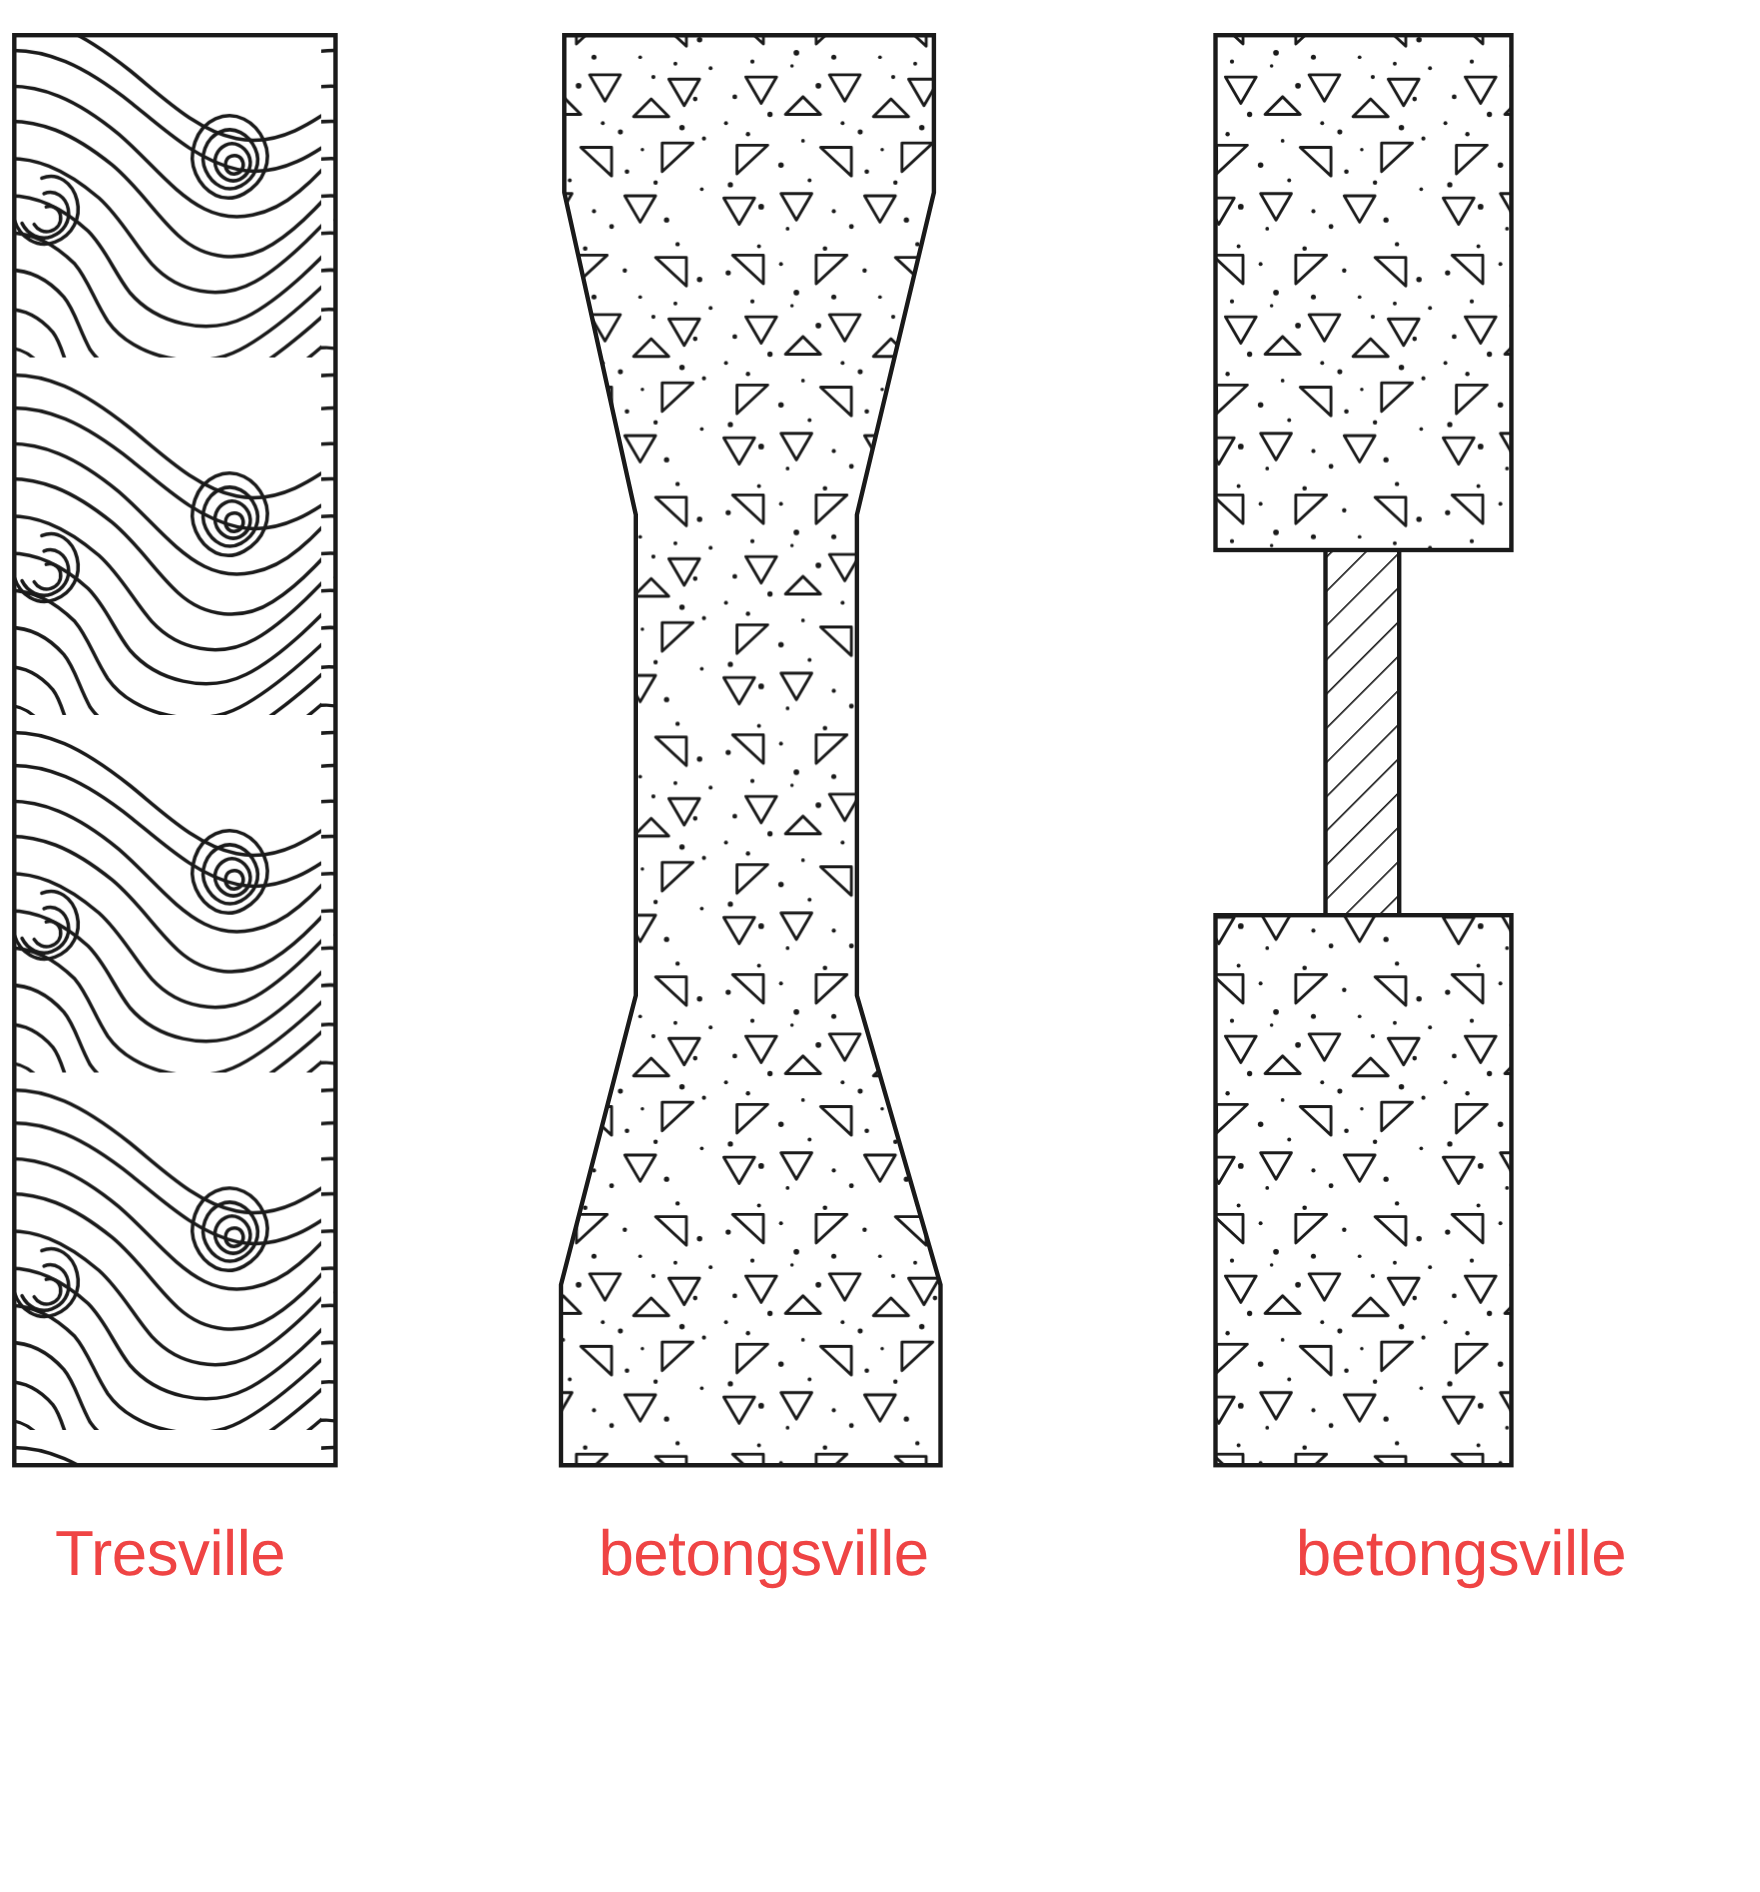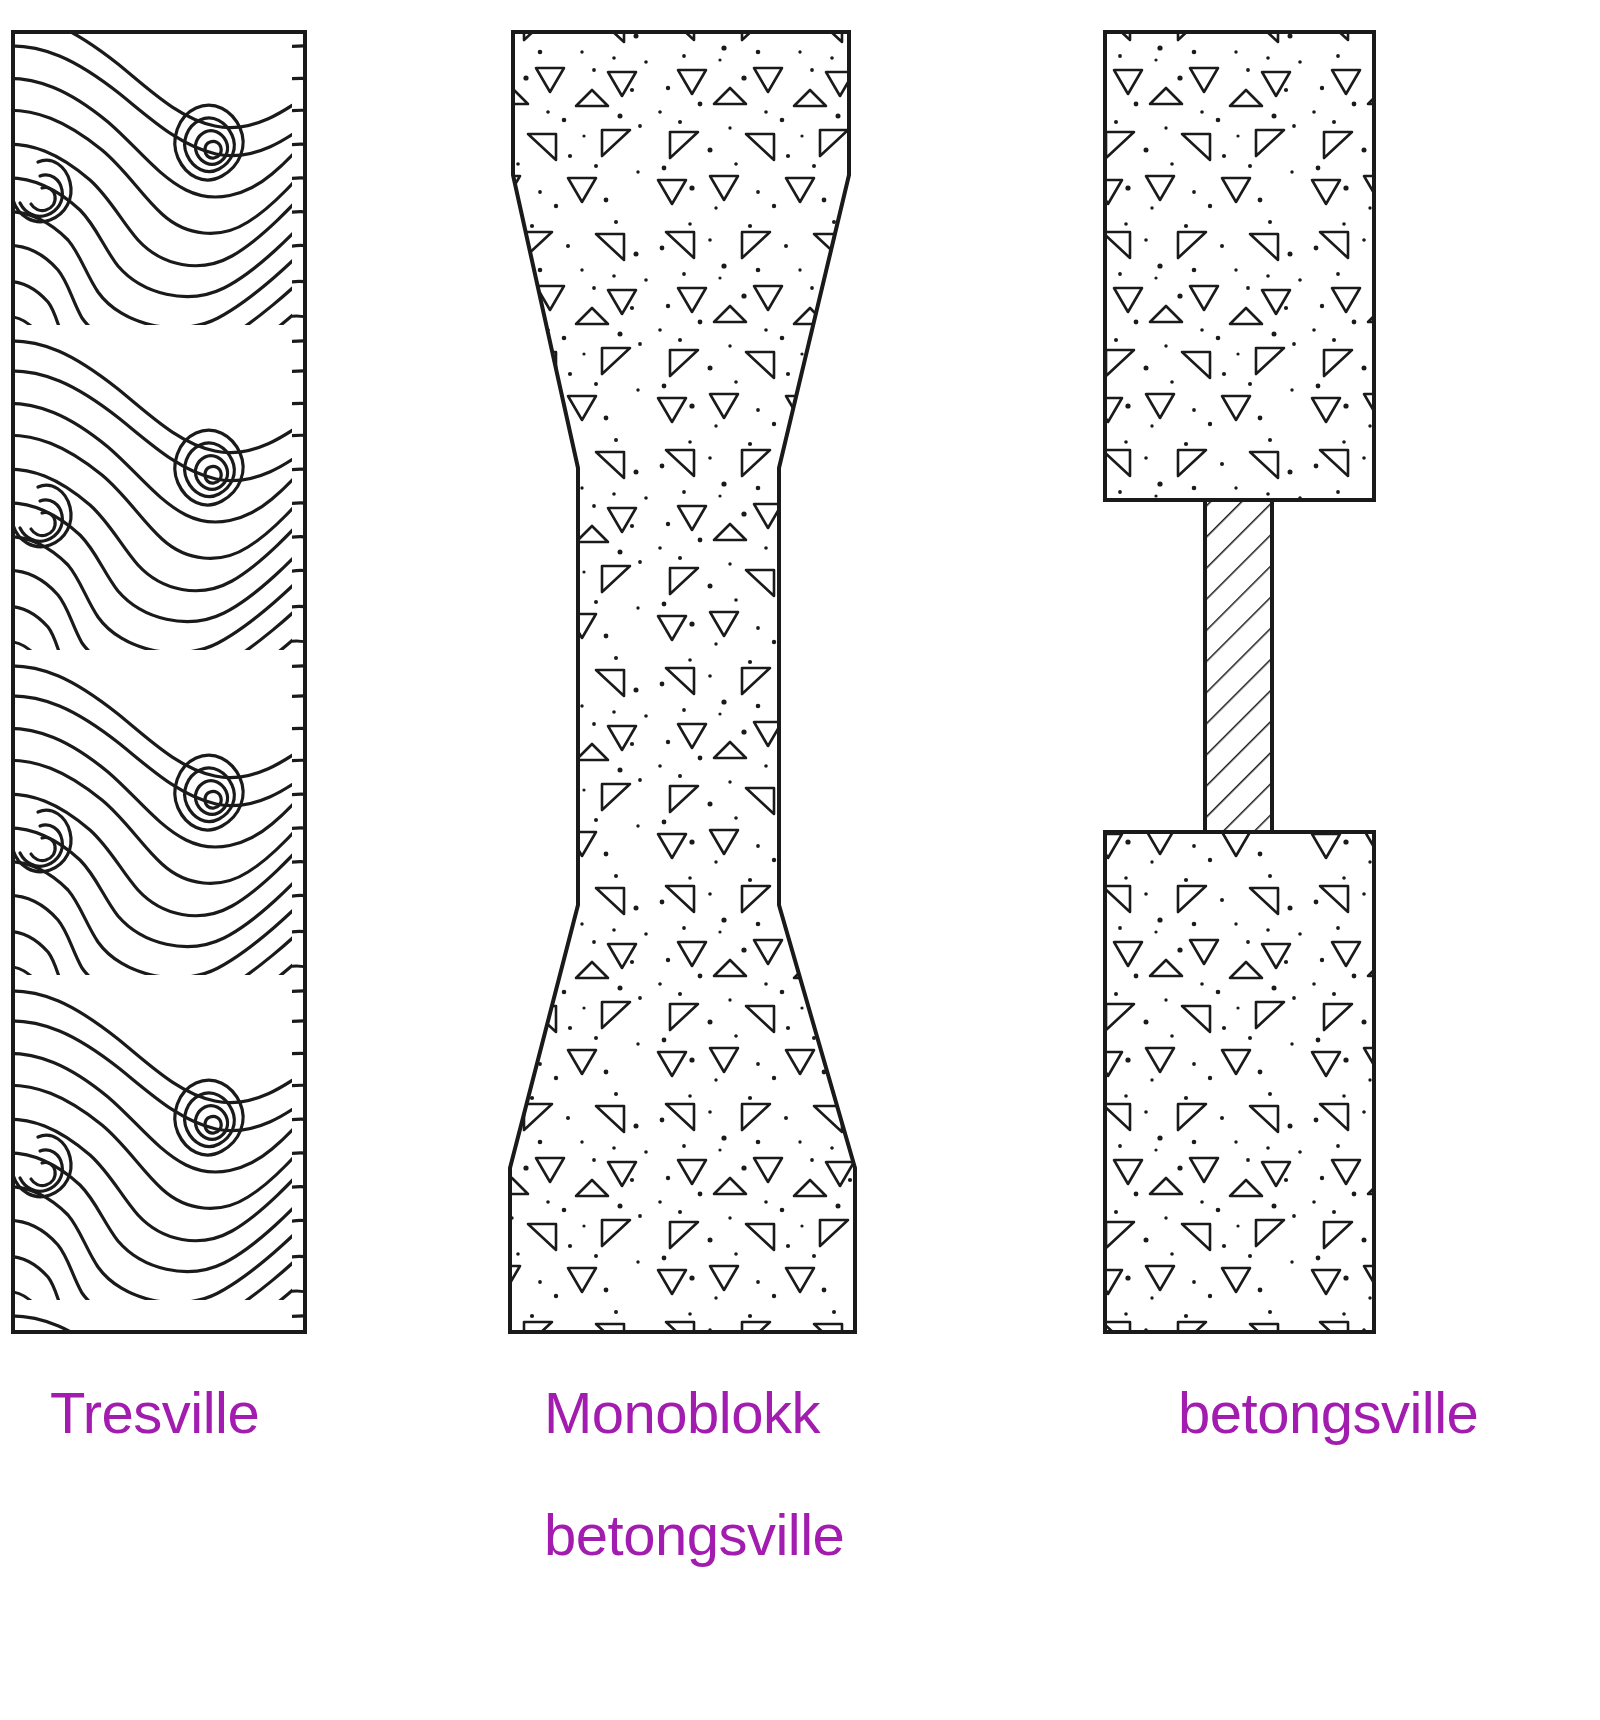--- a/index.html
+++ b/index.html
@@ -22,21 +22,21 @@
     width: 1600px;
     height: 1720px;
   }
 
   
   .caption {
     position: absolute;
     font-family: "Liberation Sans", sans-serif;
     font-size: 58px;
     line-height: 122px;
-    color: #a21caf;
+    color: #ef4444;
     white-space: nowrap;
     letter-spacing: -0.5px;
   }
   .caption .cap-line { display: block; }
 
   #caption-wood {
     left: 50px;
     top: 1352px;
     text-align: left;
   }
@@ -204,21 +204,20 @@
       <rect x="1105" y="832" width="269" height="500" fill="url(#concrete-hatch)" stroke="#1a1a1a" stroke-width="4"></rect>
     </g>
 
   </svg>
 
   <div id="caption-wood" class="caption">
     <span class="cap-line">Tresville</span>
   </div>
 
   <div id="caption-mono" class="caption">
-    <span class="cap-line">Monoblokk</span>
     <span class="cap-line">betongsville</span>
   </div>
 
   <div id="caption-two" class="caption">
     <span class="cap-line">betongsville</span>
   </div>
 
 </div>
 
 </body></html>

